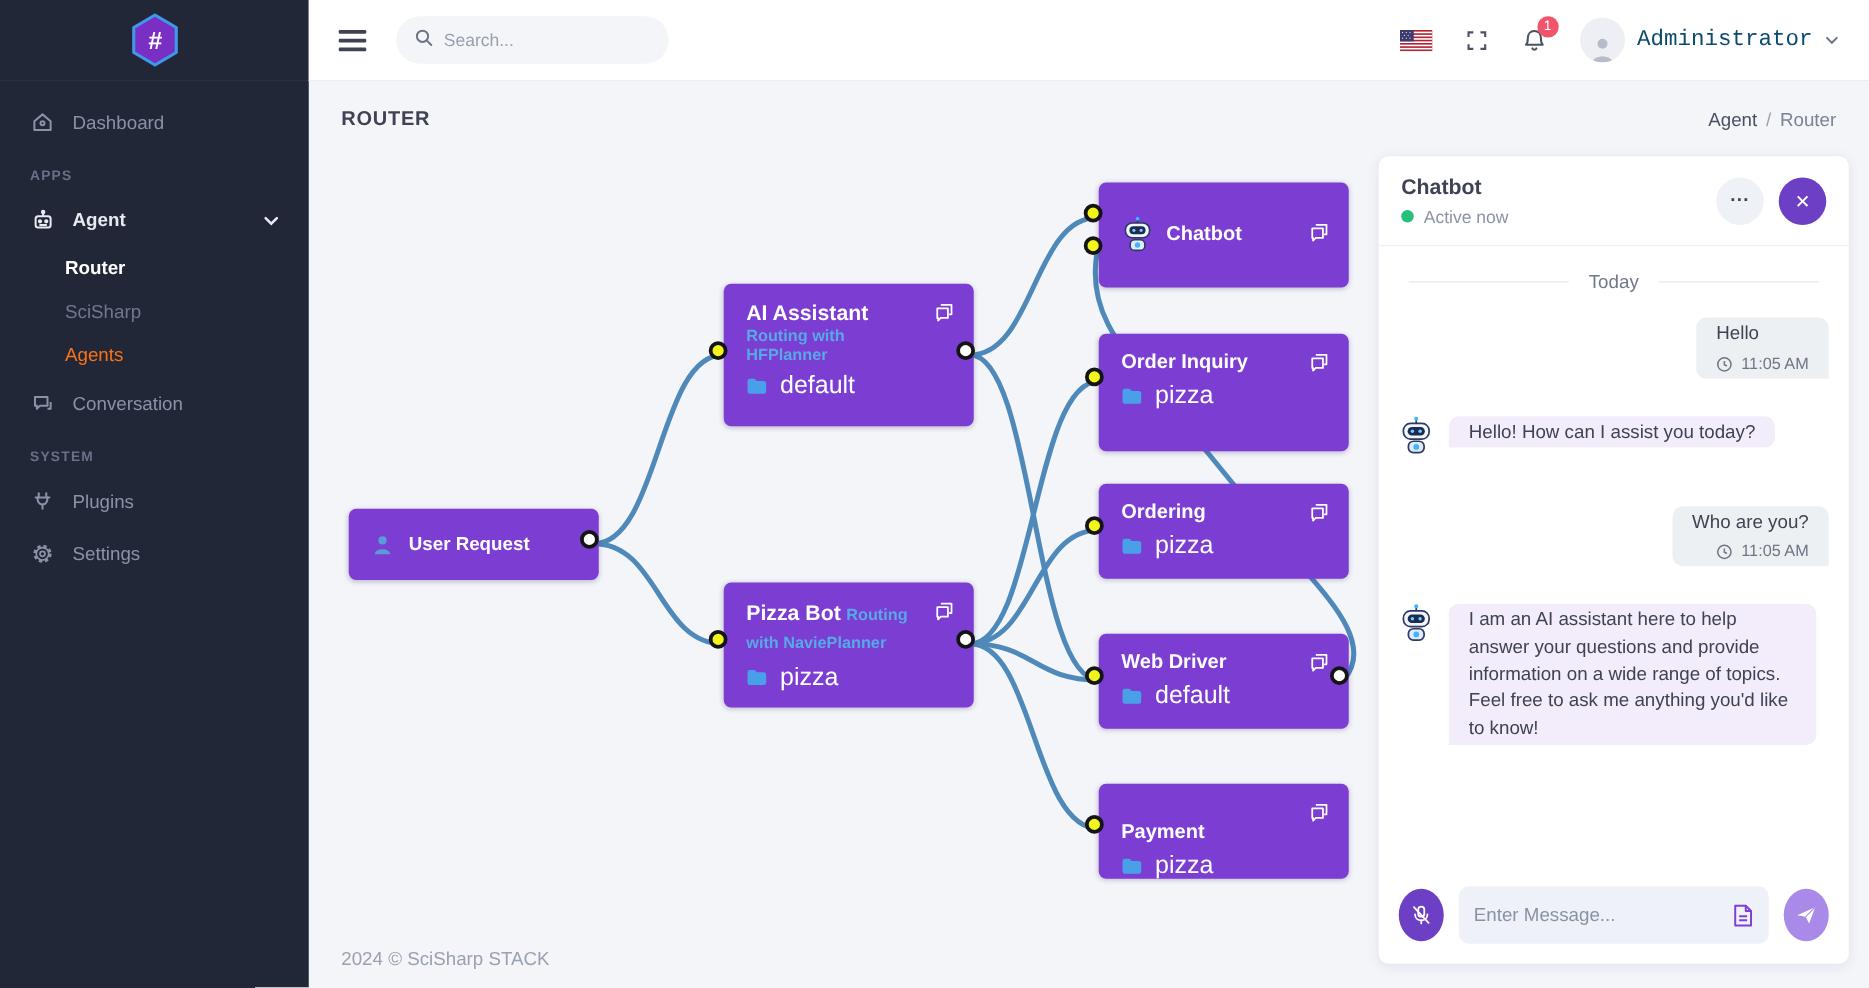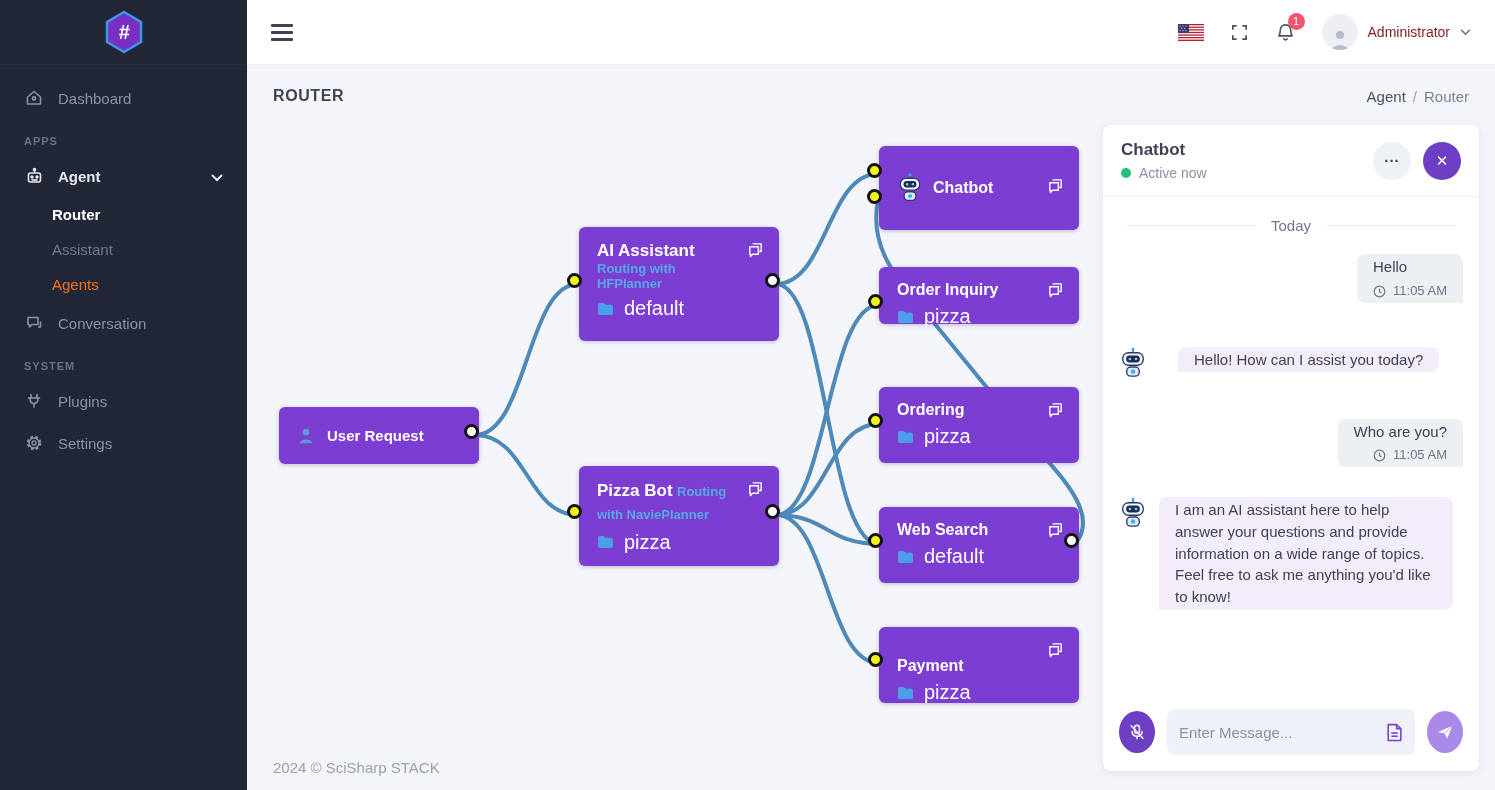--- a/index.html
+++ b/index.html
@@ -24,21 +24,21 @@
   .hamburger { width:22px; display:flex; flex-direction:column; gap:4px; cursor:pointer; margin-right:24px; }
   .hamburger span { height:3px; background:#3f4254; border-radius:1px; }
   .search-pill { width:218px; height:38px; background:#f3f5f9; border-radius:19px; display:flex; align-items:center; padding:0 14px; gap:8px; }
   .search-pill input { flex:1; border:none; outline:none; background:transparent; font-size:14px; color:#3f4254; font-family:inherit; }
   .search-pill input::placeholder { color:#98a0b0; }
   .topbar-right { margin-left:auto; display:flex; align-items:center; gap:26px; }
   .icon-btn { position:relative; display:flex; align-items:center; cursor:pointer; }
   .badge { position:absolute; top:-9px; right:-9px; min-width:17px; height:17px; border-radius:9px; background:#f1556c; color:#fff; font-size:11px; display:flex; align-items:center; justify-content:center; padding:0 4px; }
   .user-chip { display:flex; align-items:center; gap:10px; cursor:pointer; }
   .avatar { width:36px; height:36px; border-radius:50%; background:#edeff4; display:flex; align-items:flex-end; justify-content:center; overflow:hidden; }
-  .user-name { font-size:14px; color:#7f1d1d; }
+  .user-name { font-size:18px; color:#0c4a6e;font-family:Liberation Mono, monospace; }
 
   
   .content { flex:1; position:relative; overflow:hidden; }
   .page-head { display:flex; justify-content:space-between; align-items:center; padding:22px 26px 0; }
   .page-title { font-size:16px; font-weight:bold; letter-spacing:0.6px; color:#3f4254; }
   .breadcrumb { font-size:15px; color:#98a0b0; display:flex; gap:7px; }
   .breadcrumb .bc-parent { color:#4a5264; }
   .breadcrumb .bc-current { color:#7a8396; }
 
   .edges { position:absolute; left:0; top:0; pointer-events:none; }
@@ -123,21 +123,21 @@
       <span class="chev">
         <svg width="12" height="8" viewBox="0 0 12 8" fill="none" stroke="currentColor" stroke-width="2" stroke-linecap="round">
             <path d="M1.5 1.5 L6 6 L10.5 1.5"></path>
           </svg>
       </span>
     </div>
     <div class="nav-item sub active">
       <span>Router</span>
     </div>
     <div class="nav-item sub" style="color:#6f7890;">
-      <span>Assistant</span>
+      <span>SciSharp</span>
     </div>
     <div class="nav-item sub" style="color:#f97316;">
       <span>Agents</span>
     </div>
     <div class="nav-item">
       <span class="nav-icon">
         <svg width="19" height="19" viewBox="0 0 19 19" fill="none" stroke="currentColor" stroke-width="1.6" stroke-linejoin="round">
             <path d="M3 3.5 h10 v7 h-6 l-2.5 2.5 v-2.5 h-1.5 Z"></path>
             <path d="M15.5 7.5 v5.5 h-2.5"></path>
           </svg>
@@ -173,20 +173,29 @@
 </aside>
 
 <div class="main">
 
   <header class="topbar">
     <div class="hamburger">
         <span></span>
         <span></span>
         <span></span>
       </div>
+    <div class="search-pill">
+      <span>
+        <svg width="16" height="16" viewBox="0 0 16 16" fill="none" stroke="#6c7486" stroke-width="1.6" stroke-linecap="round">
+            <circle cx="7" cy="7" r="4.5"></circle>
+            <line x1="10.5" y1="10.5" x2="14" y2="14"></line>
+          </svg>
+      </span>
+      <input type="text" placeholder="Search..." style="">
+    </div>
     <div class="topbar-right">
       <div class="icon-btn">
         <svg width="26" height="17" viewBox="0 0 26 17">
           <rect width="26" height="17" fill="#b22234"></rect>
           <g fill="#ffffff">
               <rect y="1.3" width="26" height="1.3"></rect>
               <rect y="3.9" width="26" height="1.3"></rect>
               <rect y="6.5" width="26" height="1.3"></rect>
               <rect y="9.1" width="26" height="1.3"></rect>
               <rect y="11.7" width="26" height="1.3"></rect>
@@ -314,21 +323,21 @@
       </svg>
       <span class="fn-title">Chatbot</span>
       <span class="node-chat-icon" style="top:31px;">
         <svg width="19" height="19" viewBox="0 0 20 20" fill="#7c3dd3" stroke="#ffffff" stroke-width="1.5" stroke-linejoin="round">
             <path d="M7 3 h9 v8 h-2"></path>
             <path d="M4 6 h9 v8 h-6 l-2.3 2.3 v-2.3 h-0.7 Z"></path>
           </svg>
       </span>
     </div>
 
-    <div class="flow-node" style="left:632px; top:202px; width:200px; height:57px; padding:14px 52px 12px 18px;">
+    <div class="flow-node" style="left:632px; top:202px; width:200px; height:94px; padding:14px 52px 12px 18px;">
       <div class="fn-title">Order Inquiry</div>
       <div class="folder-row">
         <svg width="17" height="14" viewBox="0 0 18 15" fill="#4aa0e8">
             <path d="M1 3 a2 2 0 0 1 2 -2 h4 l2 2 h6 a2 2 0 0 1 2 2 v7 a2 2 0 0 1 -2 2 h-12 a2 2 0 0 1 -2 -2 Z"></path>
           </svg>
         <span>pizza</span>
       </div>
       <span class="node-chat-icon">
         <svg width="19" height="19" viewBox="0 0 20 20" fill="#7c3dd3" stroke="#ffffff" stroke-width="1.5" stroke-linejoin="round">
             <path d="M7 3 h9 v8 h-2"></path>
@@ -347,21 +356,21 @@
       </div>
       <span class="node-chat-icon">
         <svg width="19" height="19" viewBox="0 0 20 20" fill="#7c3dd3" stroke="#ffffff" stroke-width="1.5" stroke-linejoin="round">
             <path d="M7 3 h9 v8 h-2"></path>
             <path d="M4 6 h9 v8 h-6 l-2.3 2.3 v-2.3 h-0.7 Z"></path>
           </svg>
       </span>
     </div>
 
     <div class="flow-node" style="left:632px; top:442px; width:200px; height:76px; padding:14px 52px 12px 18px;">
-      <div class="fn-title">Web Search</div>
+      <div class="fn-title">Web Driver</div>
       <div class="folder-row">
         <svg width="17" height="14" viewBox="0 0 18 15" fill="#4aa0e8">
             <path d="M1 3 a2 2 0 0 1 2 -2 h4 l2 2 h6 a2 2 0 0 1 2 2 v7 a2 2 0 0 1 -2 2 h-12 a2 2 0 0 1 -2 -2 Z"></path>
           </svg>
         <span>default</span>
       </div>
       <span class="node-chat-icon">
         <svg width="19" height="19" viewBox="0 0 20 20" fill="#7c3dd3" stroke="#ffffff" stroke-width="1.5" stroke-linejoin="round">
             <path d="M7 3 h9 v8 h-2"></path>
             <path d="M4 6 h9 v8 h-6 l-2.3 2.3 v-2.3 h-0.7 Z"></path>
@@ -426,21 +435,21 @@
             <div class="msg-time">
               <svg width="13" height="13" viewBox="0 0 14 14" fill="none" stroke="#6e7687" stroke-width="1.3">
                   <circle cx="7" cy="7" r="5.7"></circle>
                   <path d="M7 4 V7.3 L9.2 8.4"></path>
                 </svg>
               <span>11:05 AM</span>
             </div>
           </div>
         </div>
 
-        <div class="msg-row left" style="margin-top:44px;gap:19px;">
+        <div class="msg-row left" style="margin-top:30px;">
           <span class="bot-avatar">
             <svg width="28" height="32" viewBox="0 0 24 28">
                 <line x1="12" y1="2" x2="12" y2="5" stroke="#2b3a67" stroke-width="1.2"></line>
                 <circle cx="12" cy="1.8" r="1.4" fill="#38b6ff"></circle>
                 <rect x="3" y="5" width="18" height="11" rx="5" fill="#f2f5fb" stroke="#2b3a67" stroke-width="1.2"></rect>
                 <rect x="6" y="7.5" width="12" height="6" rx="3" fill="#1d2b50"></rect>
                 <circle cx="9.3" cy="10.5" r="1.2" fill="#6cd0ff"></circle>
                 <circle cx="14.7" cy="10.5" r="1.2" fill="#6cd0ff"></circle>
                 <rect x="6.5" y="17.5" width="11" height="8" rx="3.5" fill="#e3eaf6" stroke="#2b3a67" stroke-width="1.2"></rect>
                 <circle cx="12" cy="21.5" r="2" fill="#38b6ff"></circle>

